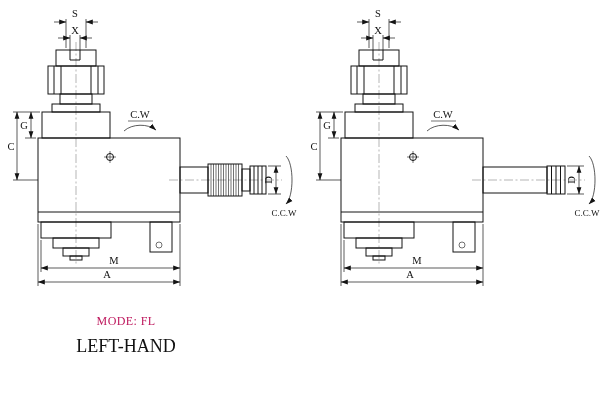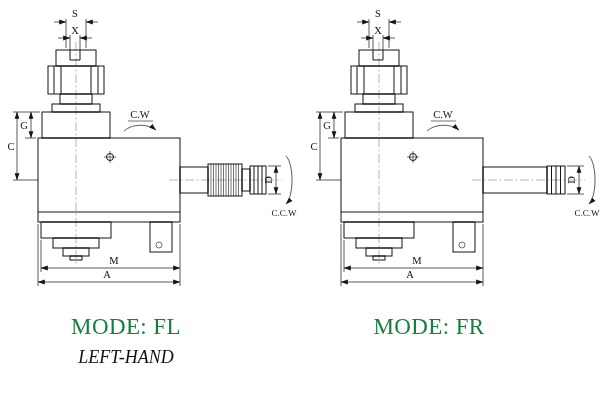--- a/index.html
+++ b/index.html
@@ -29,22 +29,22 @@
 
   text.dl {
     font-family: "Liberation Serif", serif;
     font-size: 10.5px;
     fill: #111111;
     stroke: none;
   }
   text.dl.small { font-size: 9px; }
 
   .caption { width: 244px; text-align: center; margin-top: 8px; }
-  .mode { font-size: 23px; letter-spacing: 0.4px; color: #15803d; }
-  .hand { font-size: 18px; font-style: italic; margin-top: 7px; color: #111; }
+  .mode { font-size: 12px; letter-spacing: 0.4px; color: #be185d; }
+  .hand { font-size: 18px; margin-top: 7px; color: #111; }
 </style>
 </head>
 <body>
 
 <div class="canvas">
 
   <figure class="fig">
     <svg width="298" height="300" viewBox="0 0 298 300">
       <defs>
         <marker id="fl-ar" viewBox="0 0 8 8" refX="6.8" refY="4" markerWidth="8" markerHeight="8" orient="auto-start-reverse" markerUnits="userSpaceOnUse">
@@ -298,17 +298,16 @@
 
         <text class="dl" x="103" y="272" text-anchor="middle">A</text>
         <g class="dim">
           <line x1="34" y1="218" x2="34" y2="280"></line>
           <line x1="34" y1="276" x2="176" y2="276" marker-start="url(#fr-ar)" marker-end="url(#fr-ar)"></line>
         </g>
       </g>
     </svg>
 
     <div class="caption">
-      <div class="mode">MODE: FR</div>
     </div>
   </figure>
 
 </div>
 
 </body></html>

